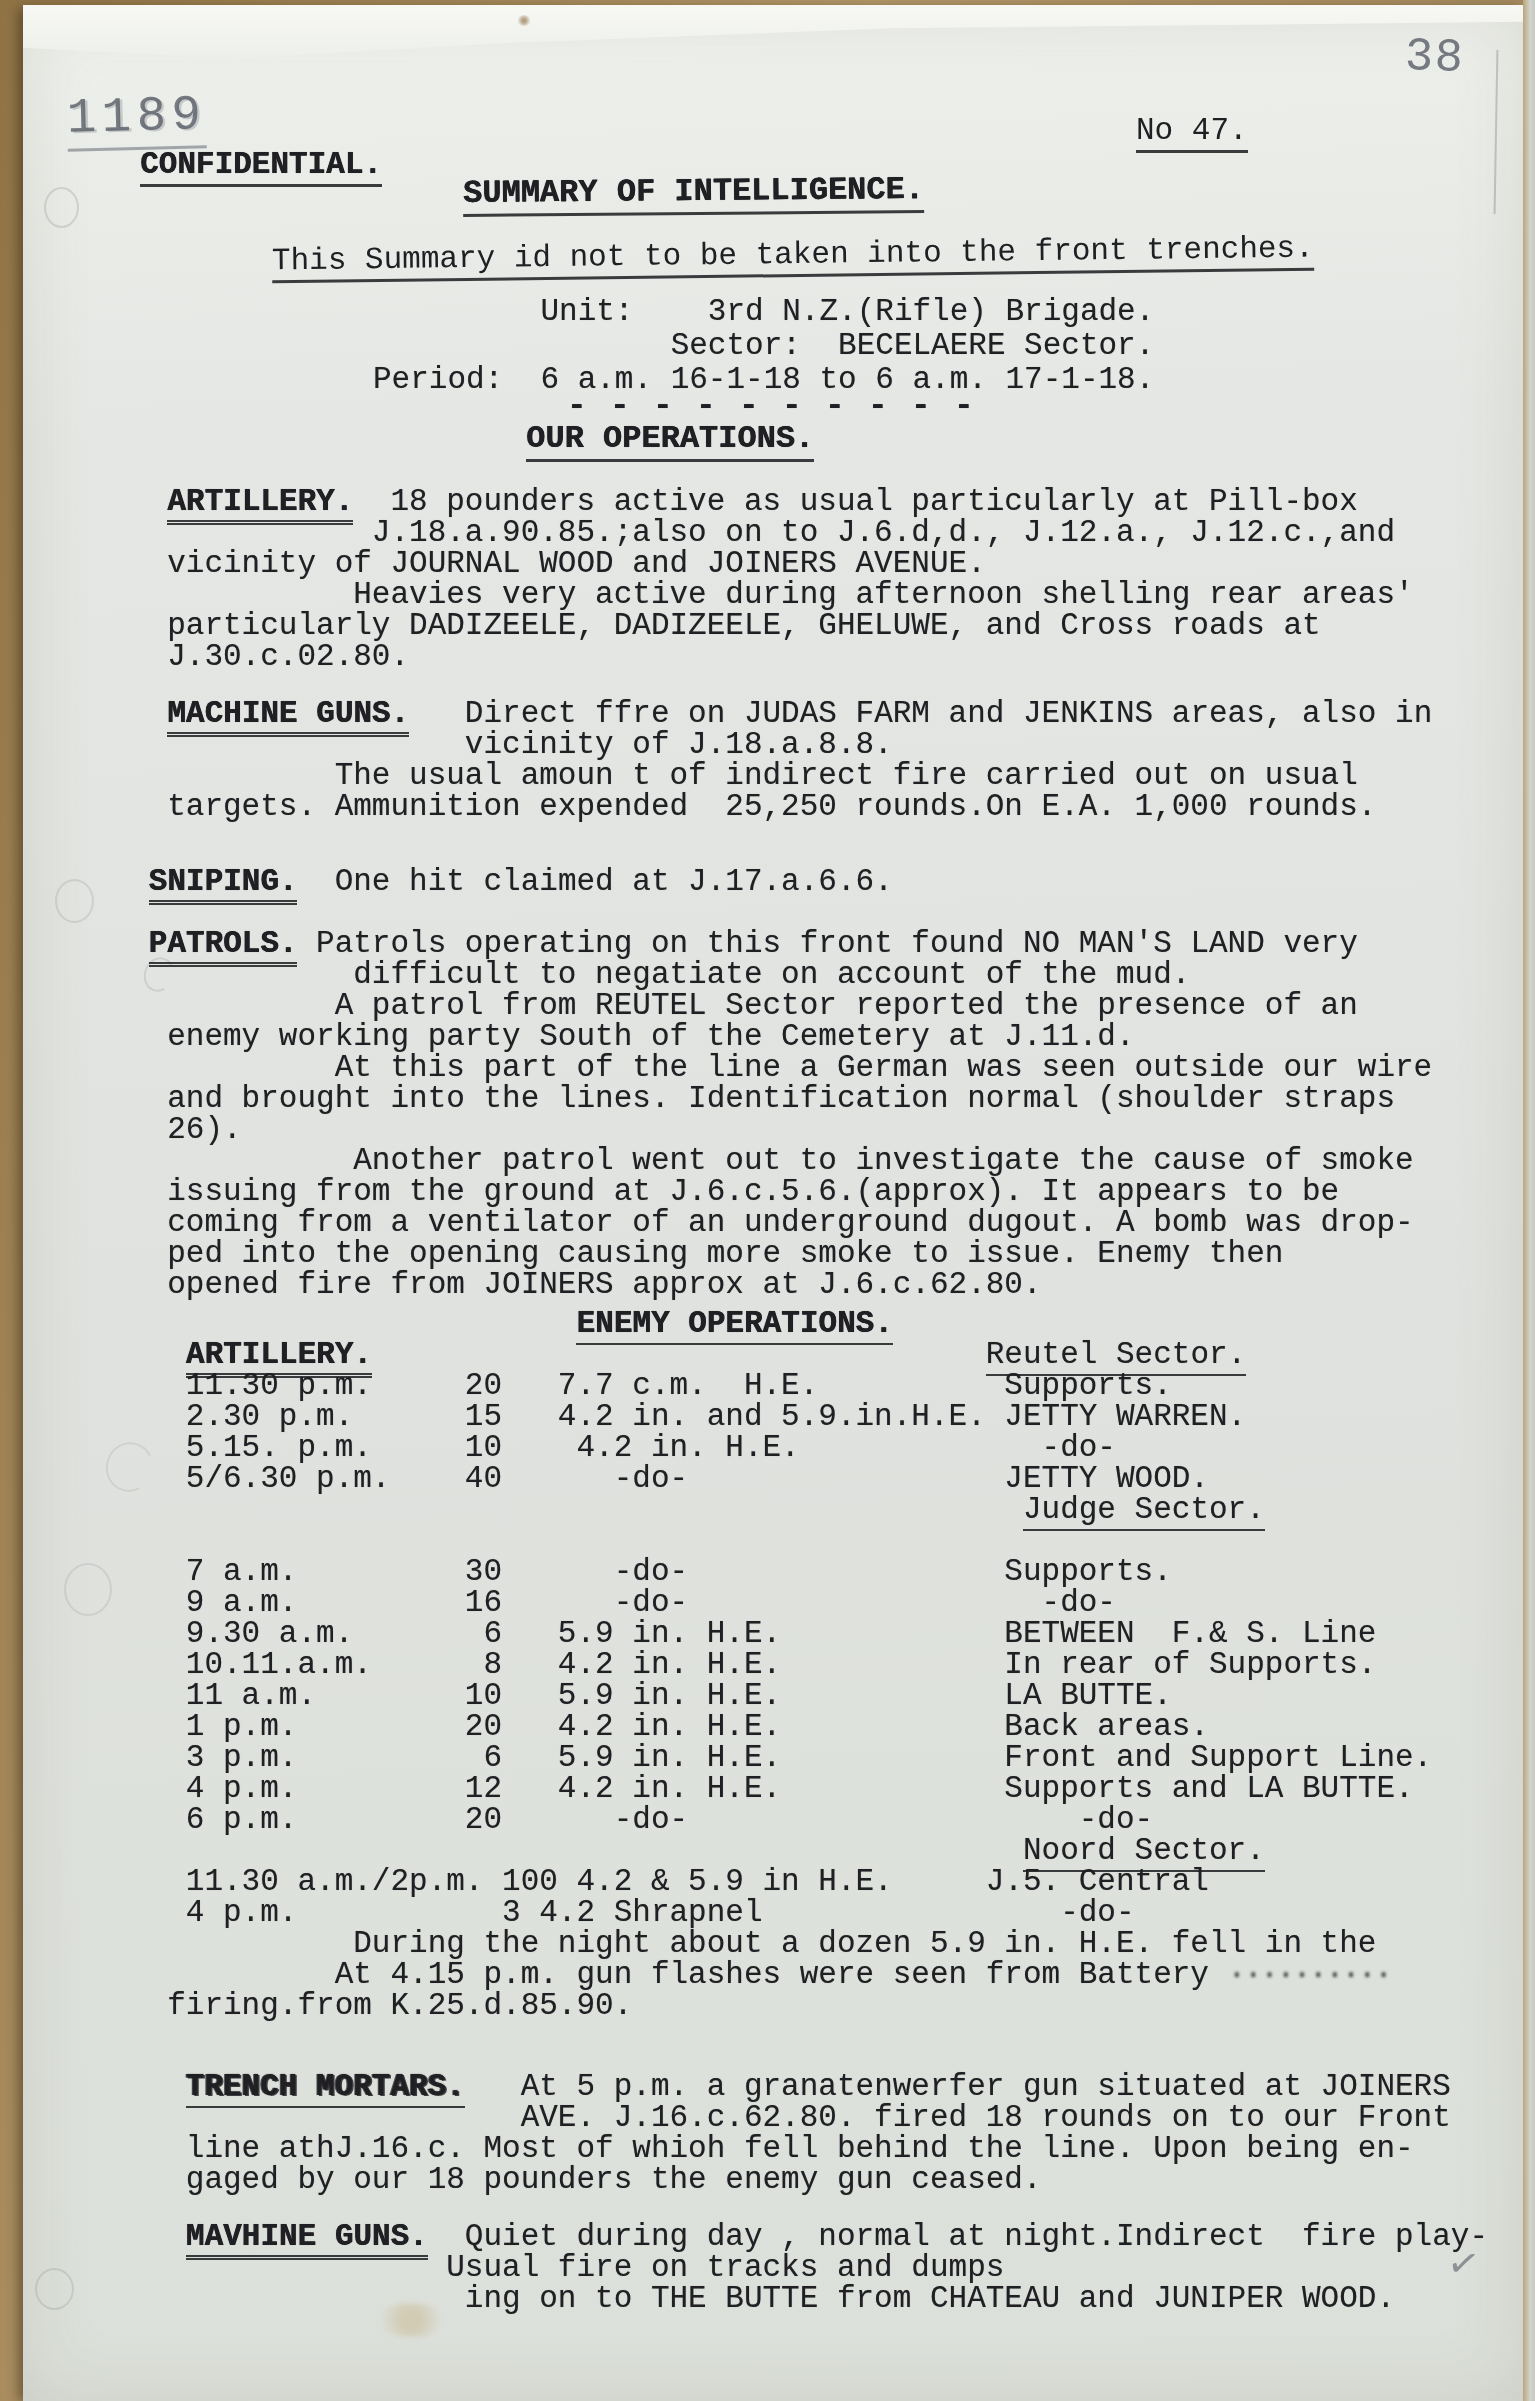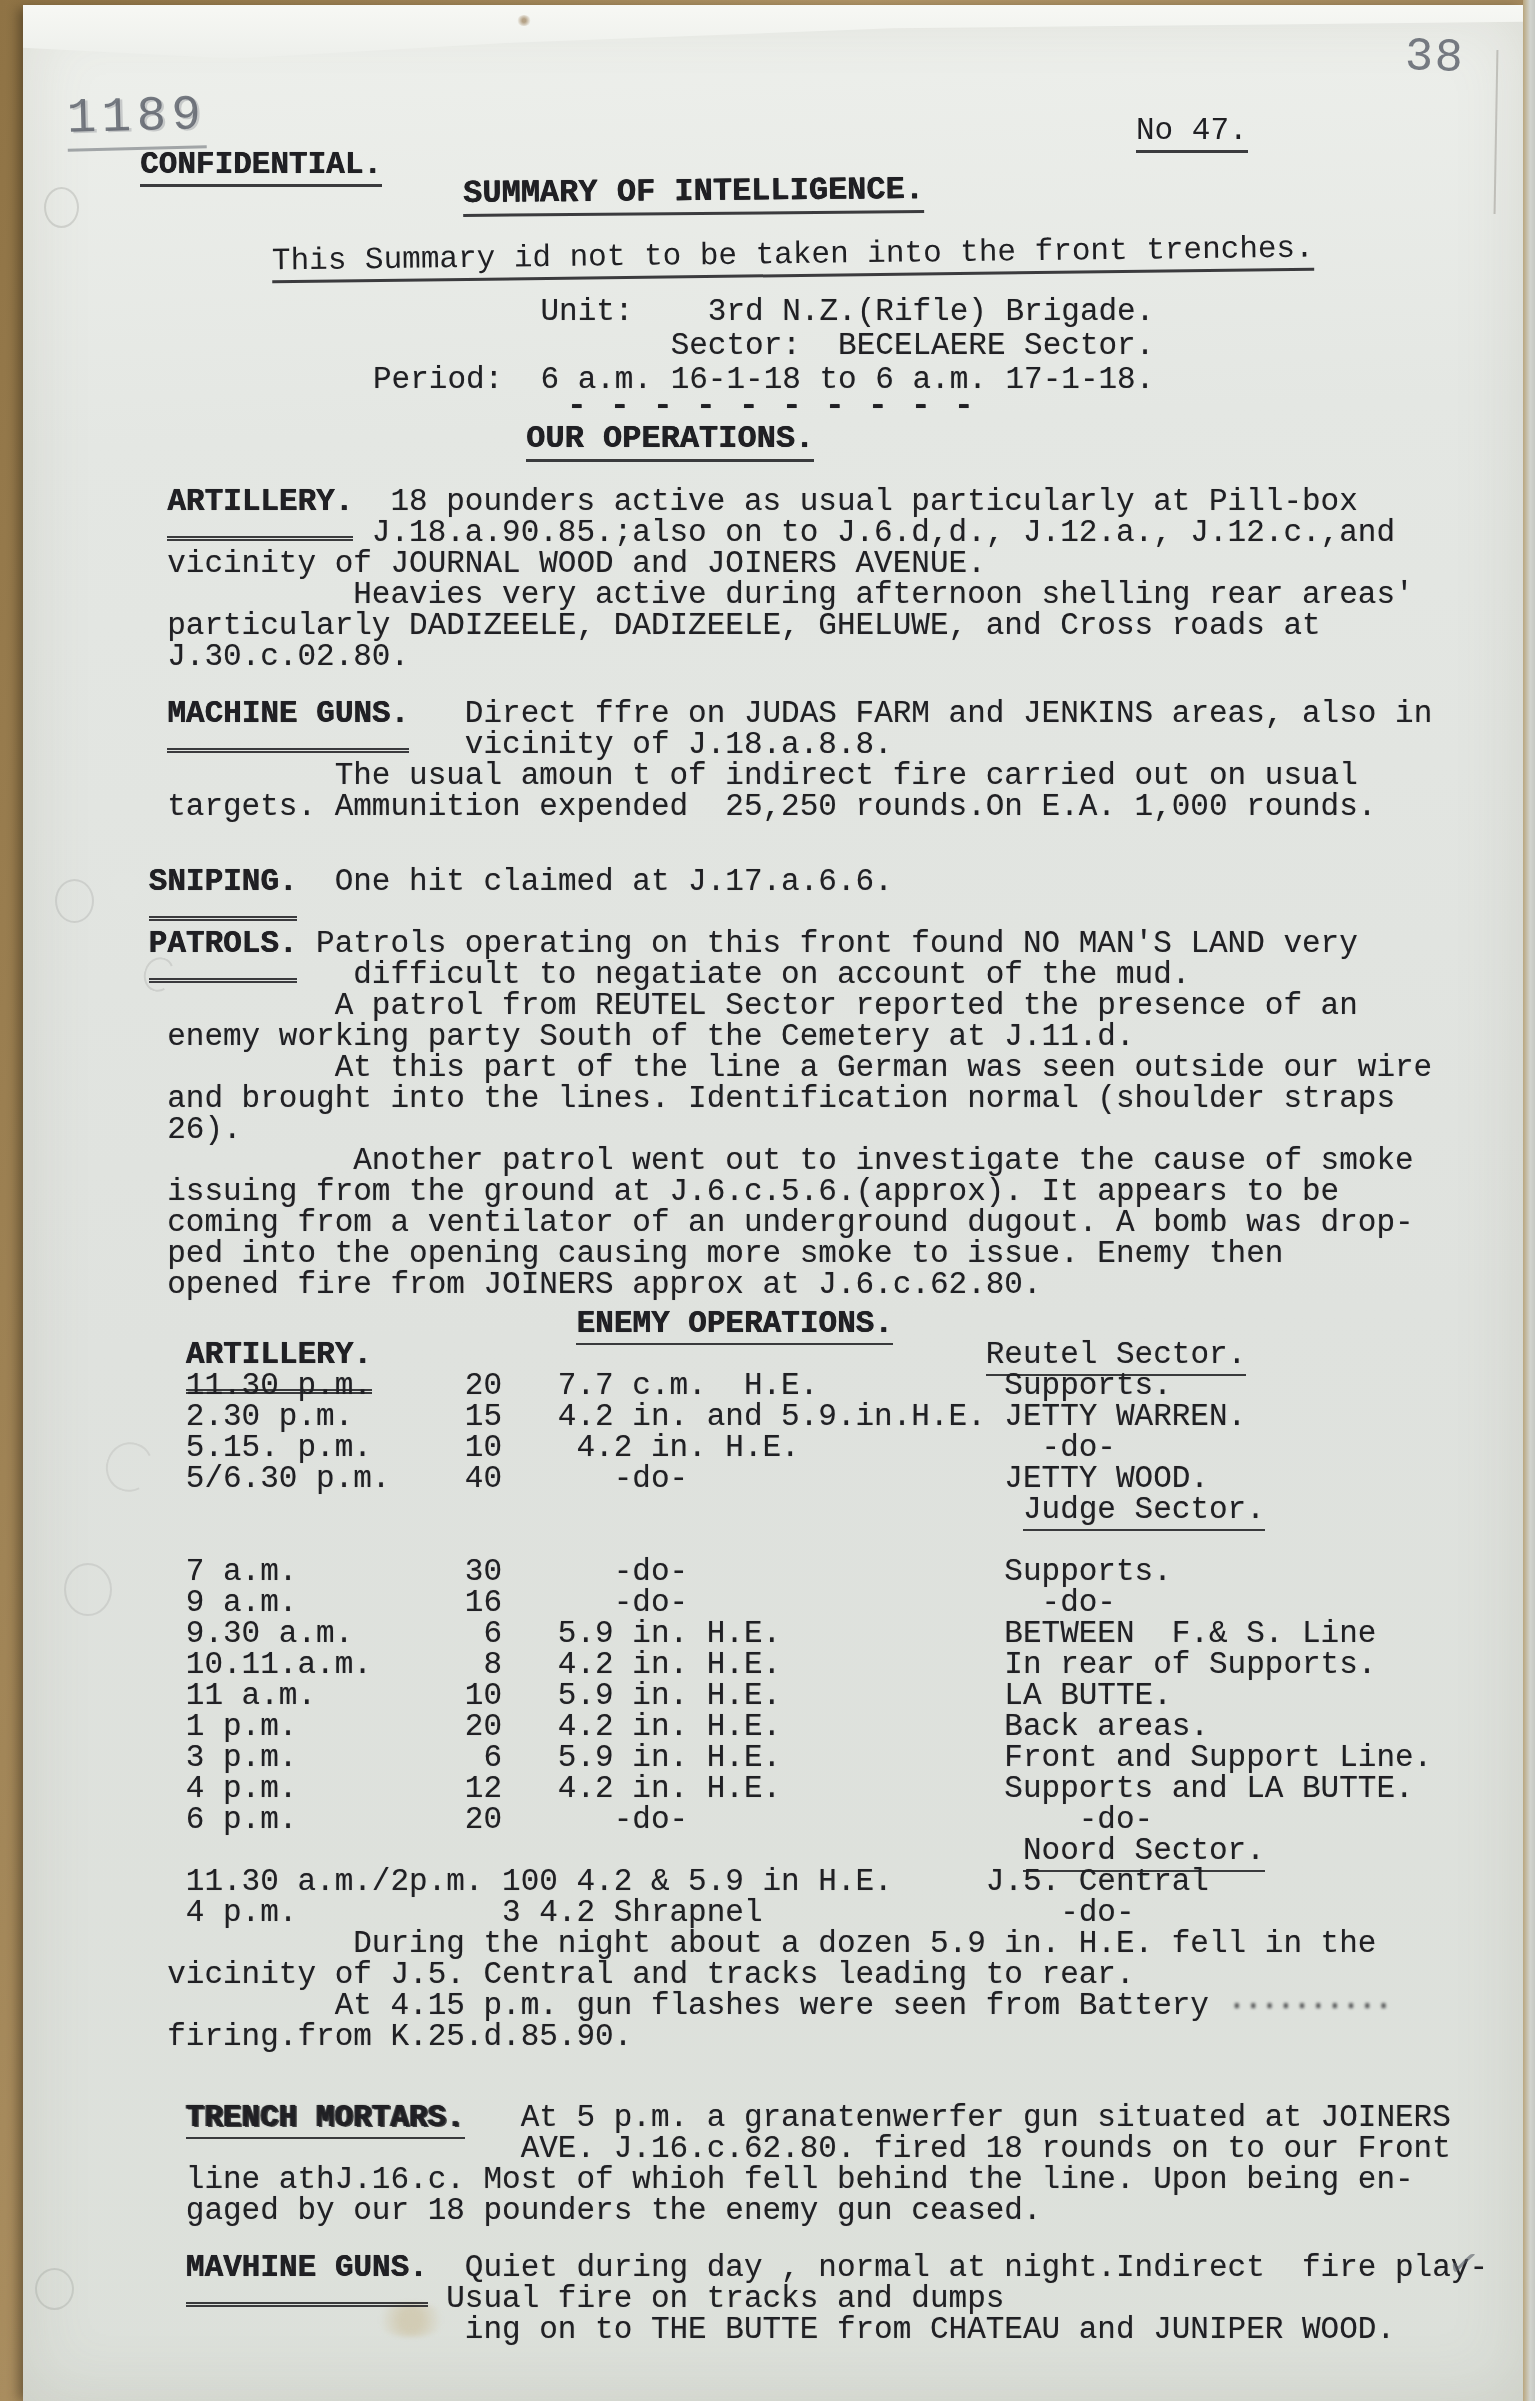--- a/index.html
+++ b/index.html
@@ -39,21 +39,21 @@
   .ourops{left:526px;top:420px;font-size:32px;}
   .check{left:1450px;top:2236px;font-size:44px;transform:rotate(10deg);opacity:.75;}
   .fade{position:absolute;left:98px;top:862px;width:54px;height:49px;
         background:radial-gradient(circle,#e2e5e1 35%,rgba(226,229,225,0) 72%);opacity:.9;}
   .u1{border-bottom:3.1px solid rgba(28,28,32,.85);padding-bottom:2.3px;}
   .b{font-weight:700;text-shadow:0.5px 0 currentColor,0 0 0.8px rgba(25,25,28,.45);}
   #body{position:absolute;left:130px;top:486px;}
   .line{white-space:pre;height:31px;font-size:31px;line-height:31px;
         text-shadow:0 0 0.8px rgba(30,30,30,.35);}
   .line .u{border-bottom:2.3px solid rgba(28,28,32,.85);padding-bottom:1.5px;}
-  .line .uu{border-bottom:5.4px double rgba(28,28,32,.85);padding-bottom:17px;}
+  .line .uu{border-bottom:5.4px double rgba(28,28,32,.85);padding-bottom:1px;}
   .line .b{font-weight:700;}
   .line .ov{font-weight:700;
         text-shadow:1.5px 0.8px 0 rgba(25,25,28,.8),-1.1px 0 0 rgba(25,25,28,.7),0 0 1.5px rgba(25,25,28,.55);}
   .line .s{filter:blur(1.8px);letter-spacing:-2.3px;opacity:.85;}
 </style>
 </head>
 <body>
 
 <div id="page">
   <div id="paper"></div>
@@ -127,21 +127,20 @@
           <div class="line">   10.11.a.m.      8   4.2 in. H.E.            In rear of Supports.</div>
           <div class="line">   11 a.m.        10   5.9 in. H.E.            LA BUTTE.</div>
           <div class="line">   1 p.m.         20   4.2 in. H.E.            Back areas.</div>
           <div class="line">   3 p.m.          6   5.9 in. H.E.            Front and Support Line.</div>
           <div class="line">   4 p.m.         12   4.2 in. H.E.            Supports and LA BUTTE.</div>
           <div class="line">   6 p.m.         20      -do-                     -do-</div>
           <div class="line">                                                <span class="u">Noord Sector.</span></div>
           <div class="line">   11.30 a.m./2p.m. 100 4.2 &amp; 5.9 in H.E.     J.5. Central</div>
           <div class="line">   4 p.m.           3 4.2 Shrapnel                -do-</div>
           <div class="line">            During the night about a dozen 5.9 in. H.E. fell in the</div>
-          <div class="line">  vicinity of J.5. Central and tracks leading to rear.</div>
           <div class="line">           At 4.15 p.m. gun flashes were seen from Battery <span class="s">··········</span></div>
           <div class="line">  firing.from K.25.d.85.90.</div>
         </div>
         <div style="margin-top: 50px;">
           <div class="line">   <span class="u ov">TRENCH MORTARS.</span>   At 5 p.m. a granatenwerfer gun situated at JOINERS</div>
           <div class="line">                     AVE. J.16.c.62.80. fired 18 rounds on to our Front</div>
           <div class="line">   line athJ.16.c. Most of whioh fell behind the line. Upon being en-</div>
           <div class="line">   gaged by our 18 pounders the enemy gun ceased.</div>
         </div>
         <div style="margin-top: 26px;">

